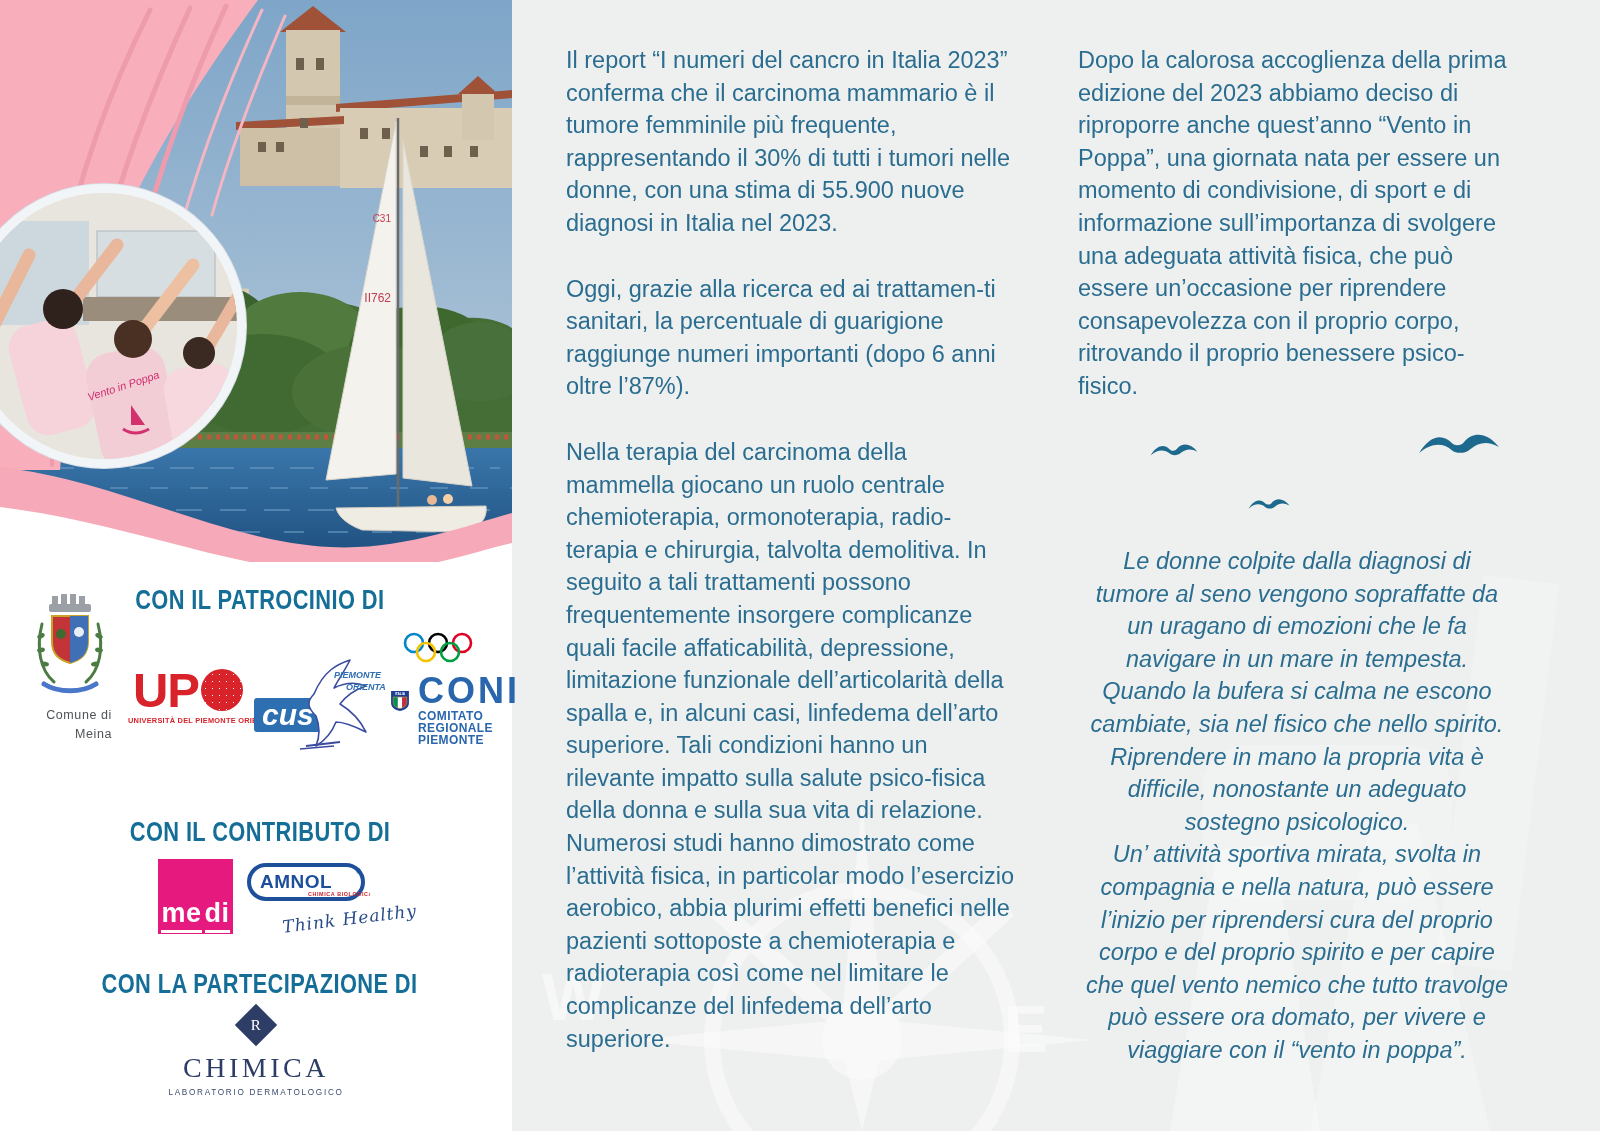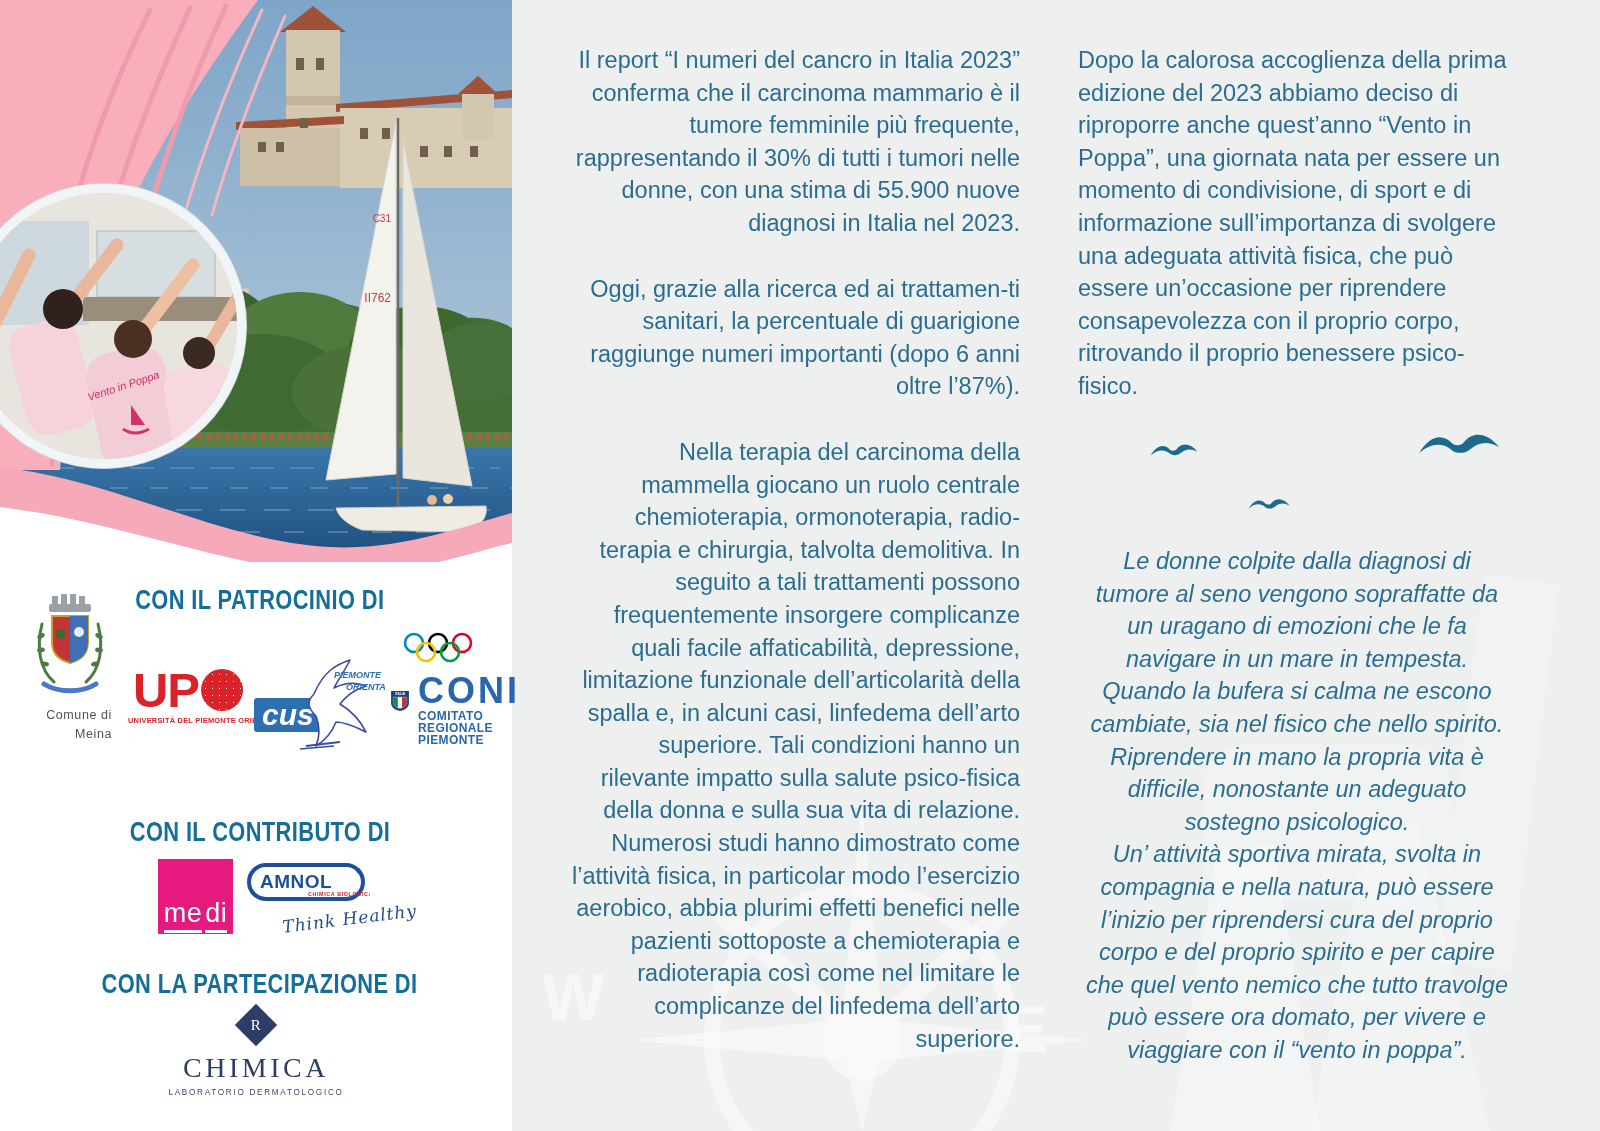--- a/index.html
+++ b/index.html
@@ -35,35 +35,35 @@
   .logo-coni{left:390px;top:632px;width:130px;text-align:center;}
   .coni-rings{margin-left:-34px;}
   .coni-row{display:flex;align-items:flex-start;margin-top:2px;}
   .coni-textcol{text-align:left;margin-left:8px;margin-top:6px;}
   .coni-name{color:#2a66ad;font-weight:bold;font-size:36px;letter-spacing:3px;line-height:30px;}
   .coni-sub{color:#2a66ad;font-weight:bold;font-size:12px;line-height:12px;letter-spacing:0.4px;margin-top:4px;}
 
   .logo-medi{left:158px;top:859px;width:75px;height:75px;background:#e6197e;display:flex;
              align-items:flex-end;justify-content:center;padding-bottom:10px;box-sizing:border-box;}
   .medi-word{color:#fff;font-weight:bold;font-size:27px;line-height:22px;letter-spacing:0.5px;}
-  .medi-word b{font-weight:normal;border-bottom:3px solid #fff;padding-bottom:2px;}
+  .medi-word b{font-weight:bold;border-bottom:3px solid #fff;padding-bottom:2px;}
   .medi-word b + b{margin-left:3px;}
   .logo-amnol{left:246px;top:862px;width:180px;}
   .amnol-tagline{display:block;margin:-2px 0 0 36px;color:#274a87;font-size:17px;
                  font-family:"DejaVu Serif", serif;font-style:italic;transform:rotate(-7deg);letter-spacing:1px;}
   .logo-rilastil{left:150px;top:1004px;width:212px;text-align:center;color:#2e3d66;}
   .ril-diamond{width:30px;height:30px;background:#2e3d66;transform:rotate(45deg);margin:6px auto 12px;
                display:flex;align-items:center;justify-content:center;}
   .ril-diamond span{transform:rotate(-45deg);color:#fff;font-size:15px;font-family:"Liberation Serif",serif;}
   .ril-name{font-family:"Liberation Serif", serif;font-size:28px;letter-spacing:3.5px;}
   .ril-sub{font-size:8.2px;letter-spacing:1.7px;margin-top:4px;color:#3c4a70;}
 
   
   .body-text{color:#2a6d90;font-size:23.5px;line-height:32.6px;}
-  .col-middle{position:absolute;left:566px;top:44px;width:454px;text-align:right;}
+  .col-middle{position:absolute;left:566px;top:44px;width:454px;}
   .col-middle p{margin:0 0 33px 0;}
   .col-right{position:absolute;left:1078px;top:44px;width:442px;}
   .col-right p{margin:0;}
   .quote{position:absolute;left:1062px;top:545px;width:470px;text-align:center;font-style:italic;
          white-space:pre-line;color:#2a6d90;font-size:23.5px;line-height:32.6px;}
   .bird{position:absolute;}
 
   .watermark{position:absolute;left:512px;top:520px;pointer-events:none;}
 </style>
 </head>

